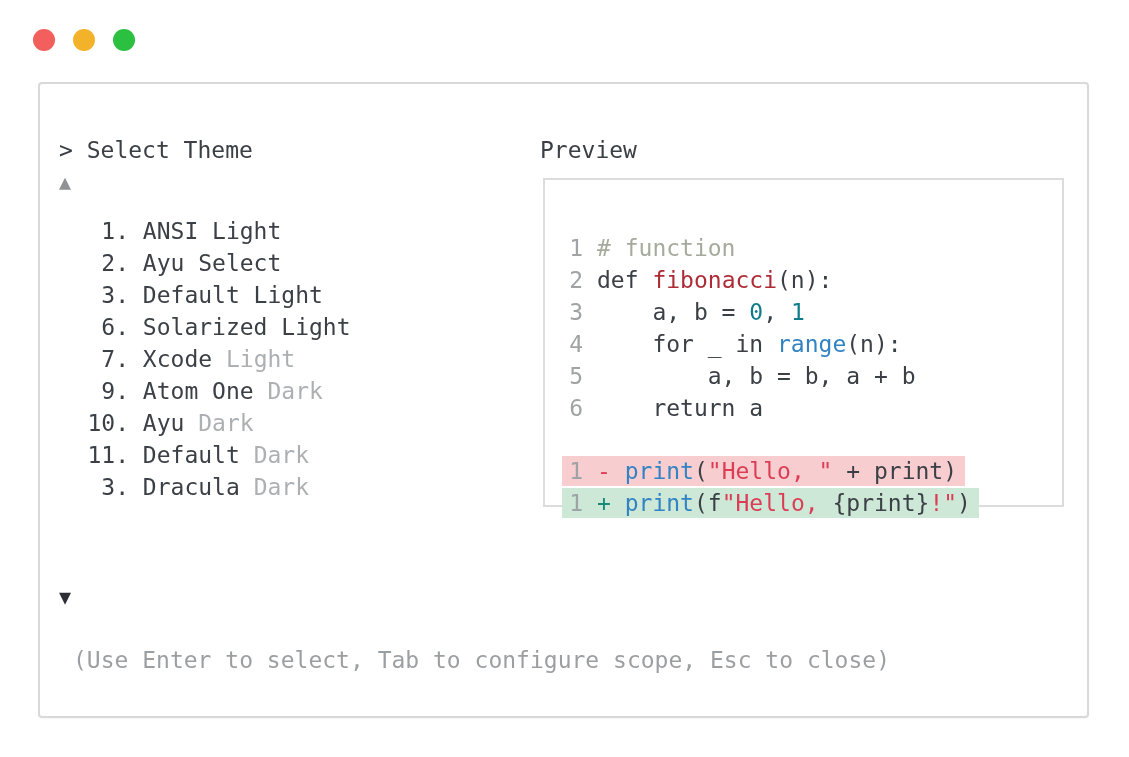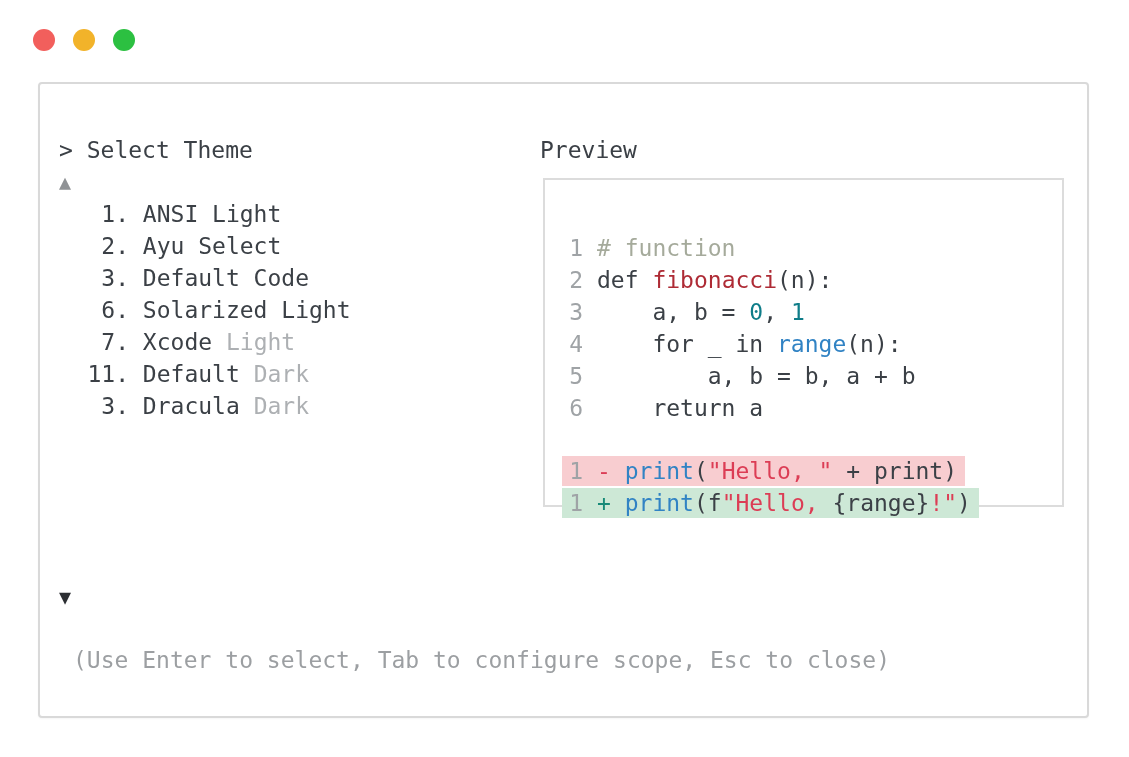--- a/index.html
+++ b/index.html
@@ -16,21 +16,21 @@
   .panel{
     position:absolute;left:38px;top:82px;width:1051px;height:636px;
     box-sizing:border-box;border:2px solid var(--panel-border);
     border-radius:4px;background:#fff;
     box-shadow:0 1px 2px rgba(0,0,0,0.04);
     text-decoration:underline;
   }
   .prompt{position:absolute;left:19px;top:50px;color:var(--text);white-space:pre;}
   .scroll-up{position:absolute;left:19px;top:82px;color:var(--scroll-up);font-size:20px;line-height:32px;}
   .scroll-down{position:absolute;left:19px;top:497px;color:var(--scroll-down);font-size:20px;line-height:32px;}
-  .theme-list{position:absolute;left:19px;top:114px;}
+  .theme-list{position:absolute;left:19px;top:131px;}
   .theme-row{height:32px;line-height:32px;white-space:pre;cursor:default;}
   .theme-row .marker{display:inline-block;width:28px;color:var(--teal);font-size:17px;}
   .theme-row .num{display:inline-block;width:42px;text-align:right;color:var(--text);}
   .theme-row .name{color:var(--text);}
   .theme-row .suffix{color:var(--muted);}
   .theme-row.selected .num,.theme-row.selected .name{color:var(--teal);}
   .hint{position:absolute;left:33px;top:560px;color:var(--hint);white-space:pre;}
 
   .preview-label{position:absolute;left:500px;top:50px;color:var(--text);}
   .preview-box{
@@ -58,36 +58,38 @@
 <div class="dot red"></div>
 <div class="dot yellow"></div>
 <div class="dot green"></div>
 
 <div class="panel">
   <div class="prompt">&gt; Select Theme</div>
   <div class="scroll-up">▲</div>
   <div class="theme-list" id="theme-list">
       <div class="theme-row"><span class="marker"></span><span class="num">1.</span><span class="name"> ANSI Light</span></div>
       <div class="theme-row"><span class="marker"></span><span class="num">2.</span><span class="name"> Ayu Select</span></div>
-      <div class="theme-row"><span class="marker"></span><span class="num">3.</span><span class="name"> Default Code</span></div>
+      <div class="theme-row"><span class="marker"></span><span class="num">3.</span><span class="name"> Default Light</span></div>
       <div class="theme-row"><span class="marker"></span><span class="num">6.</span><span class="name"> Solarized Light</span></div>
       <div class="theme-row"><span class="marker"></span><span class="num">7.</span><span class="name"> Xcode</span><span class="suffix"> Light</span></div>
+      <div class="theme-row"><span class="marker"></span><span class="num">9.</span><span class="name"> Atom One</span><span class="suffix"> Dark</span></div>
+      <div class="theme-row"><span class="marker"></span><span class="num">10.</span><span class="name"> Ayu</span><span class="suffix"> Dark</span></div>
       <div class="theme-row"><span class="marker"></span><span class="num">11.</span><span class="name"> Default</span><span class="suffix"> Dark</span></div>
       <div class="theme-row"><span class="marker"></span><span class="num">3.</span><span class="name"> Dracula</span><span class="suffix"> Dark</span></div>
     </div>
   <div class="scroll-down">▼</div>
   <div class="hint">(Use Enter to select, Tab to configure scope, Esc to close)</div>
 
   <div class="preview-label">Preview</div>
   <div class="preview-box">
     <div class="code" id="code-block">
         <div class="code-line"><span class="lineno">1</span><span class="c-comment"># function</span></div>
         <div class="code-line"><span class="lineno">2</span><span class="c-text">def </span><span class="c-dark_red">fibonacci</span><span class="c-text">(n):</span></div>
         <div class="code-line"><span class="lineno">3</span><span class="c-text">    a, b = </span><span class="c-teal">0</span><span class="c-text">, </span><span class="c-teal">1</span></div>
         <div class="code-line"><span class="lineno">4</span><span class="c-text">    for _ in </span><span class="c-blue">range</span><span class="c-text">(n):</span></div>
         <div class="code-line"><span class="lineno">5</span><span class="c-text">        a, b = b, a + b</span></div>
         <div class="code-line"><span class="lineno">6</span><span class="c-text">    return a</span></div>
         <div class="code-spacer"></div>
         <div class="code-line diff-del"><span class="lineno">1</span><span class="c-crimson">- </span><span class="c-blue">print</span><span class="c-text">(</span><span class="c-crimson">"Hello, "</span><span class="c-text"> + print)</span></div>
-        <div class="code-line diff-add"><span class="lineno">1</span><span class="c-teal_green">+ </span><span class="c-blue">print</span><span class="c-text">(f</span><span class="c-crimson">"Hello, </span><span class="c-text">{range}</span><span class="c-crimson">!"</span><span class="c-text">)</span></div>
+        <div class="code-line diff-add"><span class="lineno">1</span><span class="c-teal_green">+ </span><span class="c-blue">print</span><span class="c-text">(f</span><span class="c-crimson">"Hello, </span><span class="c-text">{print}</span><span class="c-crimson">!"</span><span class="c-text">)</span></div>
       </div>
   </div>
 </div>
 
 </body></html>

